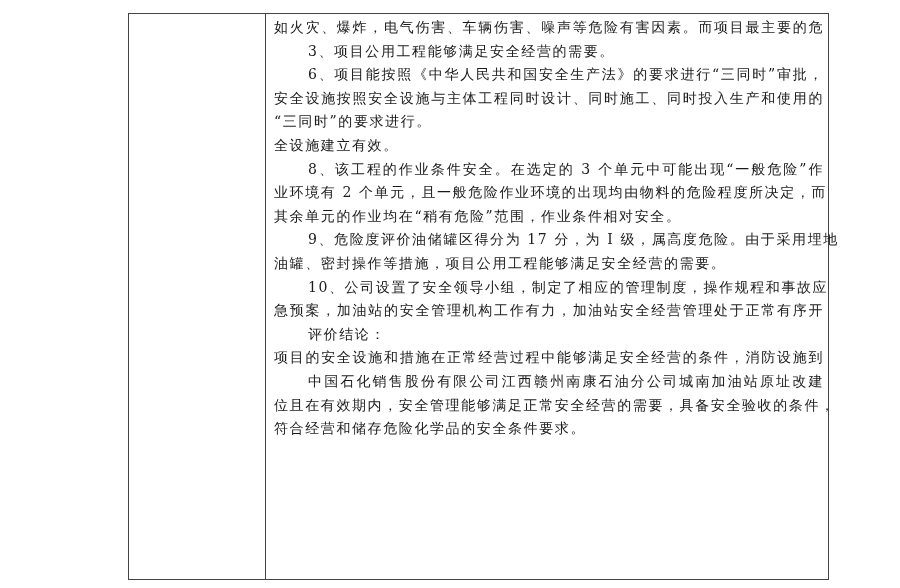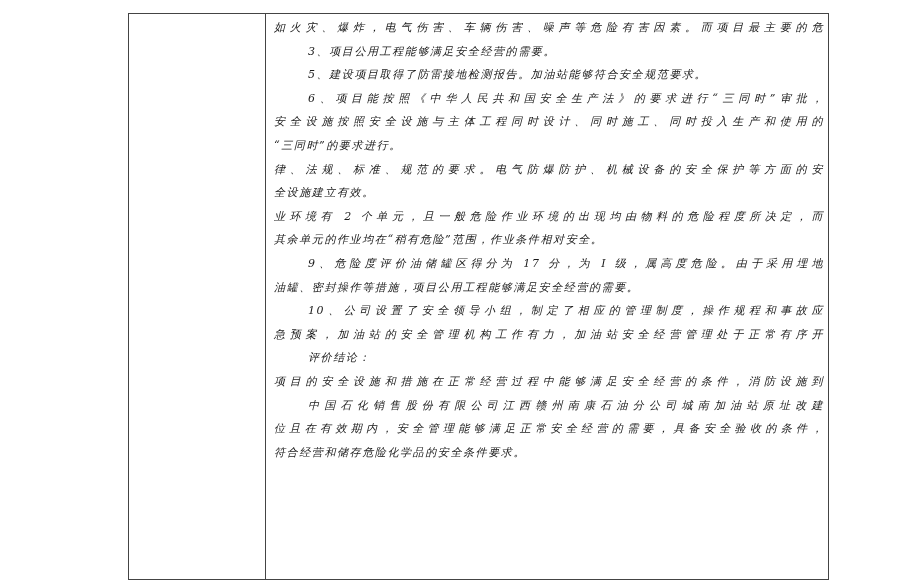--- a/index.html
+++ b/index.html
@@ -4,58 +4,55 @@
 <style>
   html, body { margin: 0; padding: 0; background: #ffffff; }
   body { width: 900px; height: 588px; position: relative; overflow: hidden;
          font-family: "DejaVu Serif", "Liberation Serif", serif; color: #1a1a1a; }
   .table { position: absolute; left: 128px; top: 13px; width: 701px; height: 567px;
            border: 1px solid #444; box-sizing: border-box; }
   .col-left { position: absolute; left: 0; top: 0; width: 137px; height: 100%;
               border-right: 1px solid #444; box-sizing: border-box; }
   .col-right { position: absolute; left: 137px; top: 0; right: 0; height: 100%; }
   .lines { position: absolute; left: 8px; top: 2px; width: 550px; }
-  .line { height: 23.6px; line-height: 23.6px; font-size: 11px; white-space: nowrap;
-          text-align: justify; text-align-last: justify; letter-spacing: 1.6px; font-style: italic; }
+  .line { height: 23.6px; line-height: 23.6px; font-size: 14px; white-space: nowrap;
+          text-align: justify; text-align-last: justify; letter-spacing: 1.6px; }
   .line.last { text-align-last: left; }
   .line.indent { padding-left: 34px; }
 </style>
 </head>
 <body>
 
 <div class="table">
   <div class="col-left"></div>
   <div class="col-right">
     <div class="lines">
 
       <div>
         <div class="line">如火灾、爆炸，电气伤害、车辆伤害、噪声等危险有害因素。而项目最主要的危</div>
       </div>
 
       <div>
         <div class="line last indent">3、项目公用工程能够满足安全经营的需要。</div>
       </div>
 
 
-      <div>
-        <div class="line last indent">5、建设项目取得了防雷接地检测报告。加油站能够符合安全规范要求。</div>
-      </div>
 
       <div>
         <div class="line indent">6、项目能按照《中华人民共和国安全生产法》的要求进行“三同时”审批，</div>
         <div class="line">安全设施按照安全设施与主体工程同时设计、同时施工、同时投入生产和使用的</div>
         <div class="line last">“三同时”的要求进行。</div>
       </div>
 
       <div>
-        <div class="line">律、法规、标准、规范的要求。电气防爆防护、机械设备的安全保护等方面的安</div>
         <div class="line last">全设施建立有效。</div>
       </div>
 
       <div>
+        <div class="line indent">8、该工程的作业条件安全。在选定的 3 个单元中可能出现“一般危险”作</div>
         <div class="line">业环境有 2 个单元，且一般危险作业环境的出现均由物料的危险程度所决定，而</div>
         <div class="line last">其余单元的作业均在“稍有危险”范围，作业条件相对安全。</div>
       </div>
 
       <div>
         <div class="line indent">9、危险度评价油储罐区得分为 17 分，为 I 级，属高度危险。由于采用埋地</div>
         <div class="line last">油罐、密封操作等措施，项目公用工程能够满足安全经营的需要。</div>
       </div>
 
       <div>

